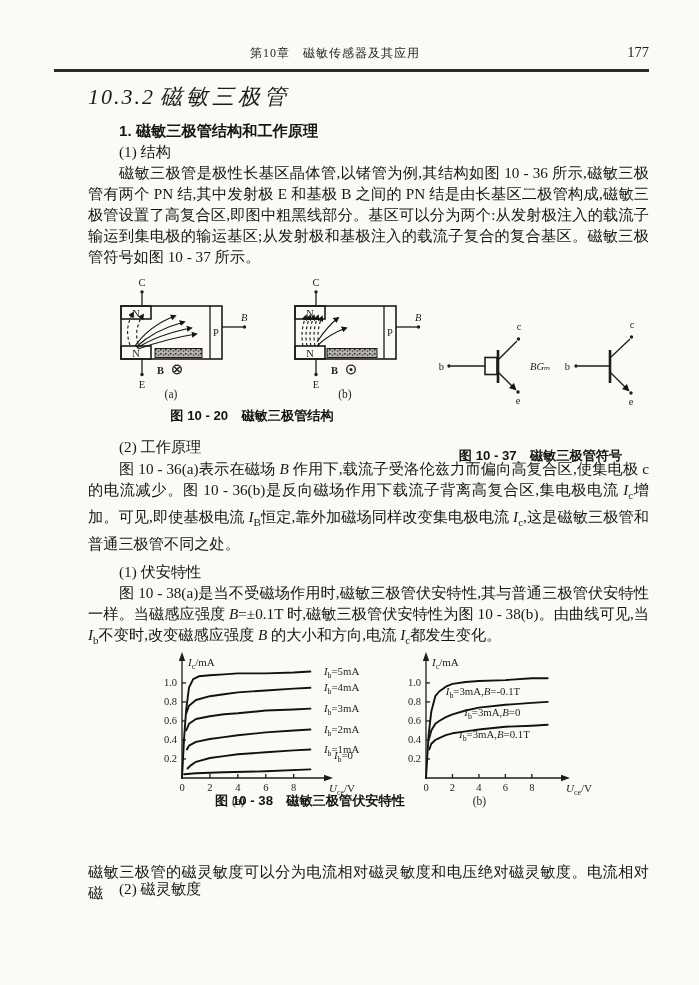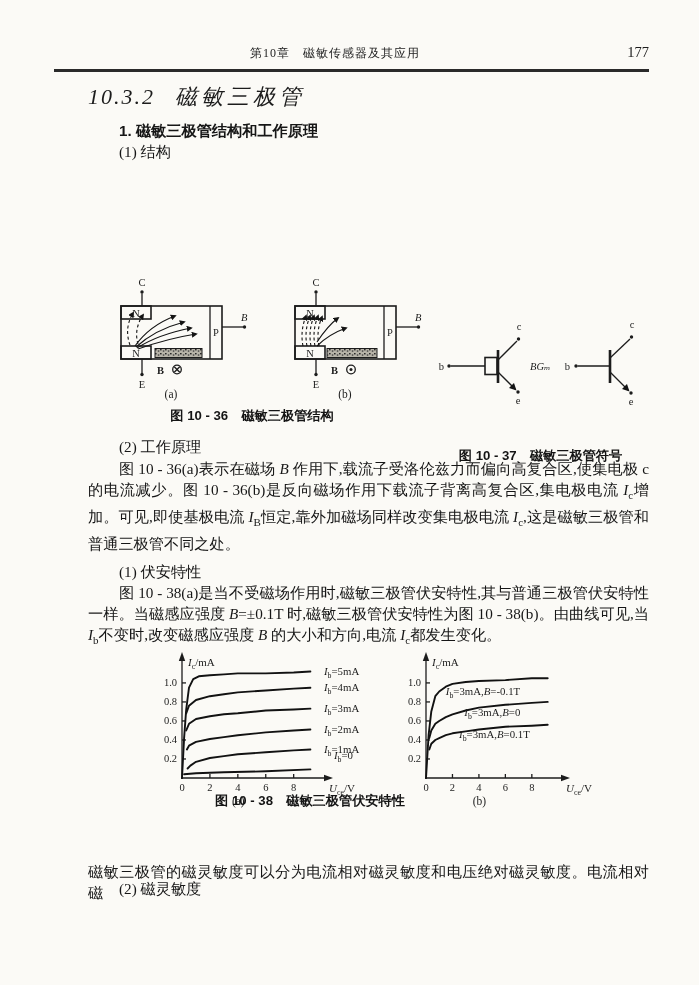--- a/index.html
+++ b/index.html
@@ -10,21 +10,21 @@
     overflow:hidden;
   }
   .abs{position:absolute;}
   
   .running-head{top:45px; left:55px; width:560px; text-align:center;
     font-size:12px; letter-spacing:1px; color:#222;}
   .folio{top:44px; right:50px; font-size:14.5px;}
   .head-rule{top:69px; left:54px; right:50px; height:2.6px; background:#2a2a2a;}
   
   .sec-title{top:82px; left:88px; font-size:22px; font-style:italic;}
-  .sec-title .num{font-style:italic; margin-right:20px; letter-spacing:2px;}
+  .sec-title .num{font-style:italic; margin-right:5px; letter-spacing:2px;}
   .sec-title .ttl{letter-spacing:4px;}
   
   .body-txt{left:88px; width:561px; font-size:15.2px; line-height:21px;
     text-align:justify; color:#161616;}
   .indent{text-indent:31px;}
   .bold{font-weight:bold; font-family:"Liberation Sans","DejaVu Sans",sans-serif; font-size:14.6px;}
   .sub-head{left:119px; font-size:15.2px;}
   .body-txt i{font-style:italic;}
   .body-txt sub{font-size:11px;}
   
@@ -56,20 +56,21 @@
   <div class="abs running-head">第10章　磁敏传感器及其应用</div>
   <div class="abs folio">177</div>
   <div class="abs head-rule"></div>
 
   <div class="abs sec-title">
     <span class="num">10.3.2</span><span class="ttl">磁敏三极管</span>
   </div>
 
   <div class="abs body-txt bold sub-head" style="top:120px;">1. 磁敏三极管结构和工作原理</div>
   <div class="abs body-txt sub-head" style="top:141px;">(1) 结构</div>
+  <div class="abs body-txt indent" style="top:162px;">磁敏三极管是极性长基区晶体管,以锗管为例,其结构如图 10 - 36 所示,磁敏三极管有两个 PN 结,其中发射极 E 和基极 B 之间的 PN 结是由长基区二极管构成,磁敏三极管设置了高复合区,即图中粗黑线部分。基区可以分为两个:从发射极注入的载流子输运到集电极的输运基区;从发射极和基极注入的载流子复合的复合基区。磁敏三极管符号如图 10 - 37 所示。</div>
 
   <svg class="abs" style="left:85px; top:276px;" width="190" height="125" viewBox="0 0 190 125">
     <defs>
       <marker id="ah-a" viewBox="0 0 10 10" refX="7" refY="5" markerWidth="5.5" markerHeight="5.5" orient="auto-start-reverse">
         <path d="M0,0 L10,5 L0,10 z" fill="#141414"></path>
       </marker>
       <pattern id="stip-a" width="5" height="4" patternUnits="userSpaceOnUse">
         <rect width="5" height="4" fill="#b7b3a8"></rect>
         <rect x="0" y="1" width="1.6" height="1.4" fill="#2a2a2a"></rect>
         <rect x="2.8" y="2.4" width="1.5" height="1.3" fill="#3a3a3a"></rect>
@@ -181,21 +182,21 @@
       <line x1="178" y1="40" x2="178" y2="73" class="thickbar"></line>
       <line x1="178" y1="48" x2="198" y2="29" class="fg-line"></line>
       <circle cx="199.5" cy="27" r="1.7" class="fg-dot"></circle>
       <text x="200" y="18" text-anchor="middle" class="fg-lab">c</text>
       <line x1="178" y1="62" x2="196" y2="80" class="fg-line" marker-end="url(#ah-s)"></line>
       <circle cx="199" cy="83" r="1.7" class="fg-dot"></circle>
       <text x="199" y="95" text-anchor="middle" class="fg-lab">e</text>
     </g>
   </svg>
 
-  <div class="abs caption" style="left:82px; top:407px; width:340px;">图 10 - 36　磁敏三极管结构</div>
+  <div class="abs caption" style="left:82px; top:407px; width:340px;">图 10 - 20　磁敏三极管结构</div>
   <div class="abs caption" style="left:428px; top:407px; width:225px;margin-top:40px;">图 10 - 37　磁敏三极管符号</div>
 
   <div class="abs body-txt sub-head" style="top:436px;">(2) 工作原理</div>
   <div class="abs body-txt indent" style="top:458px;">图 10 - 36(a)表示在磁场 <i>B</i> 作用下,载流子受洛伦兹力而偏向高复合区,使集电极 c 的电流减少。图 10 - 36(b)是反向磁场作用下载流子背离高复合区,集电极电流 <i>I</i><sub>c</sub>增加。可见,即使基极电流 <i>I</i><sub>B</sub>恒定,靠外加磁场同样改变集电极电流 <i>I</i><sub>c</sub>,这是磁敏三极管和普通三极管不同之处。</div>
 
   <div class="abs body-txt sub-head" style="top:561px;">(1) 伏安特性</div>
   <div class="abs body-txt indent" style="top:582px;">图 10 - 38(a)是当不受磁场作用时,磁敏三极管伏安特性,其与普通三极管伏安特性一样。当磁感应强度 <i>B</i>=±0.1T 时,磁敏三极管伏安特性为图 10 - 38(b)。由曲线可见,当 <i>I</i><sub>b</sub>不变时,改变磁感应强度 <i>B</i> 的大小和方向,电流 <i>I</i><sub>c</sub>都发生变化。</div>
 
   <svg class="abs" style="left:146px; top:650px;" width="248" height="158" viewBox="0 0 248 158">
       <line x1="35" y1="128" x2="179" y2="128" class="ax"></line>

